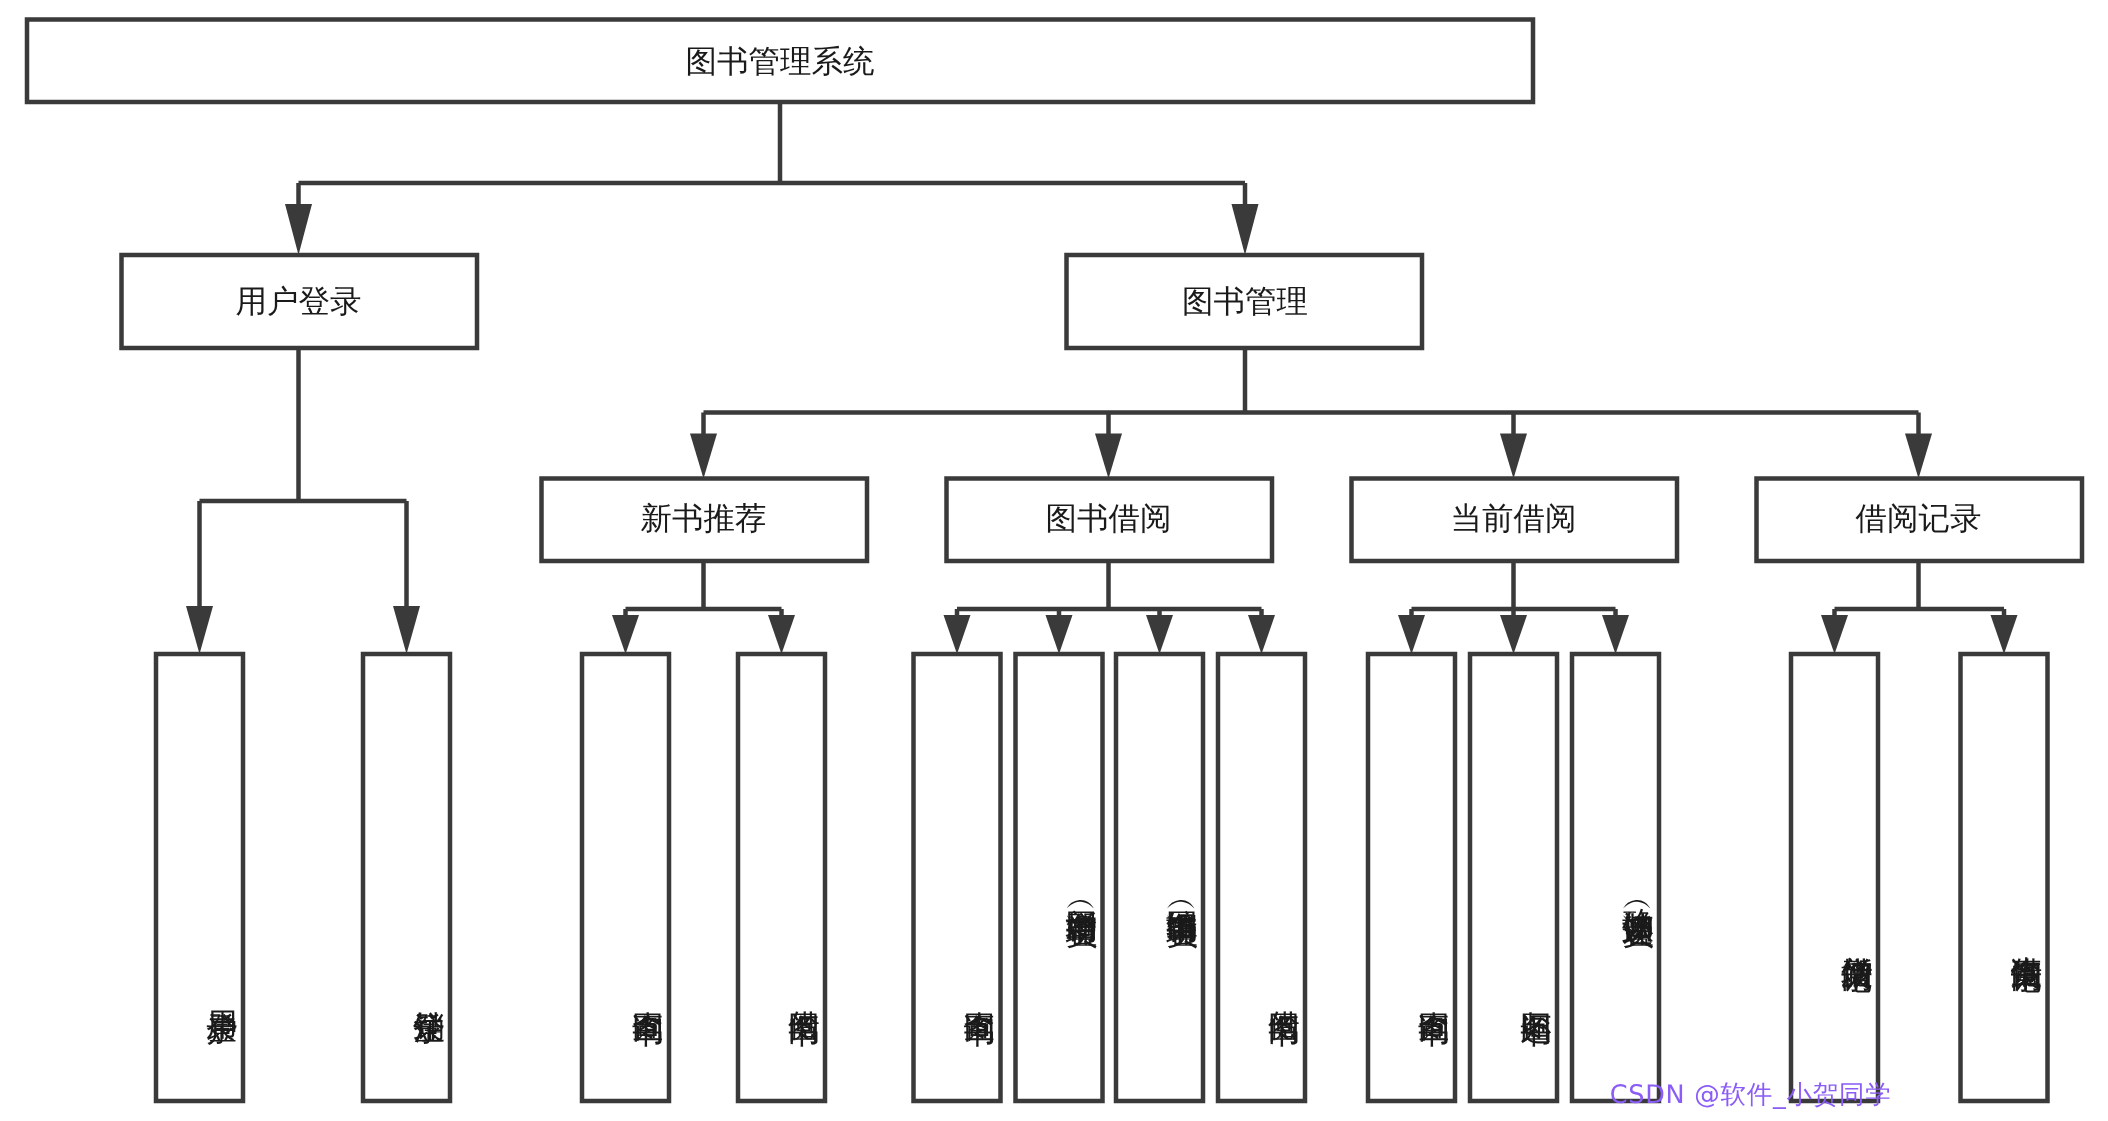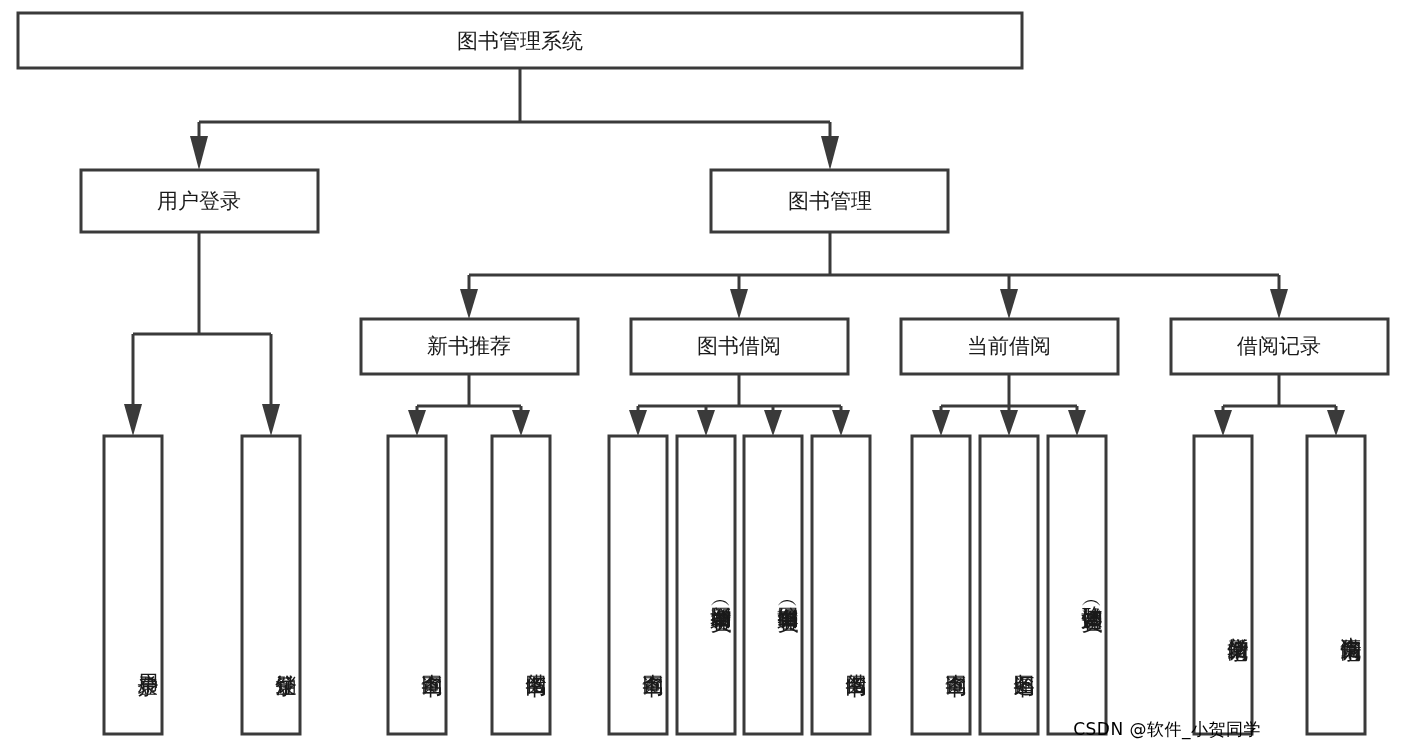--- a/index.html
+++ b/index.html
@@ -62,21 +62,21 @@
     letter-spacing: 1px;
     pointer-events: none;
     white-space: nowrap;
     font-family: "DejaVu Sans", "Liberation Sans", sans-serif;
   }
   .watermark {
     position: absolute;
     right: 8px;
     bottom: 6px;
     font-size: 17px;
-    color: #000000;
+    color: #8b5cf6;
     font-family: "DejaVu Sans", "Liberation Sans", sans-serif;
     white-space: nowrap;
     letter-spacing: 0.5px;
   }
 </style>
 </head>
 <body>
 
 <div id="diagram-root">
 

